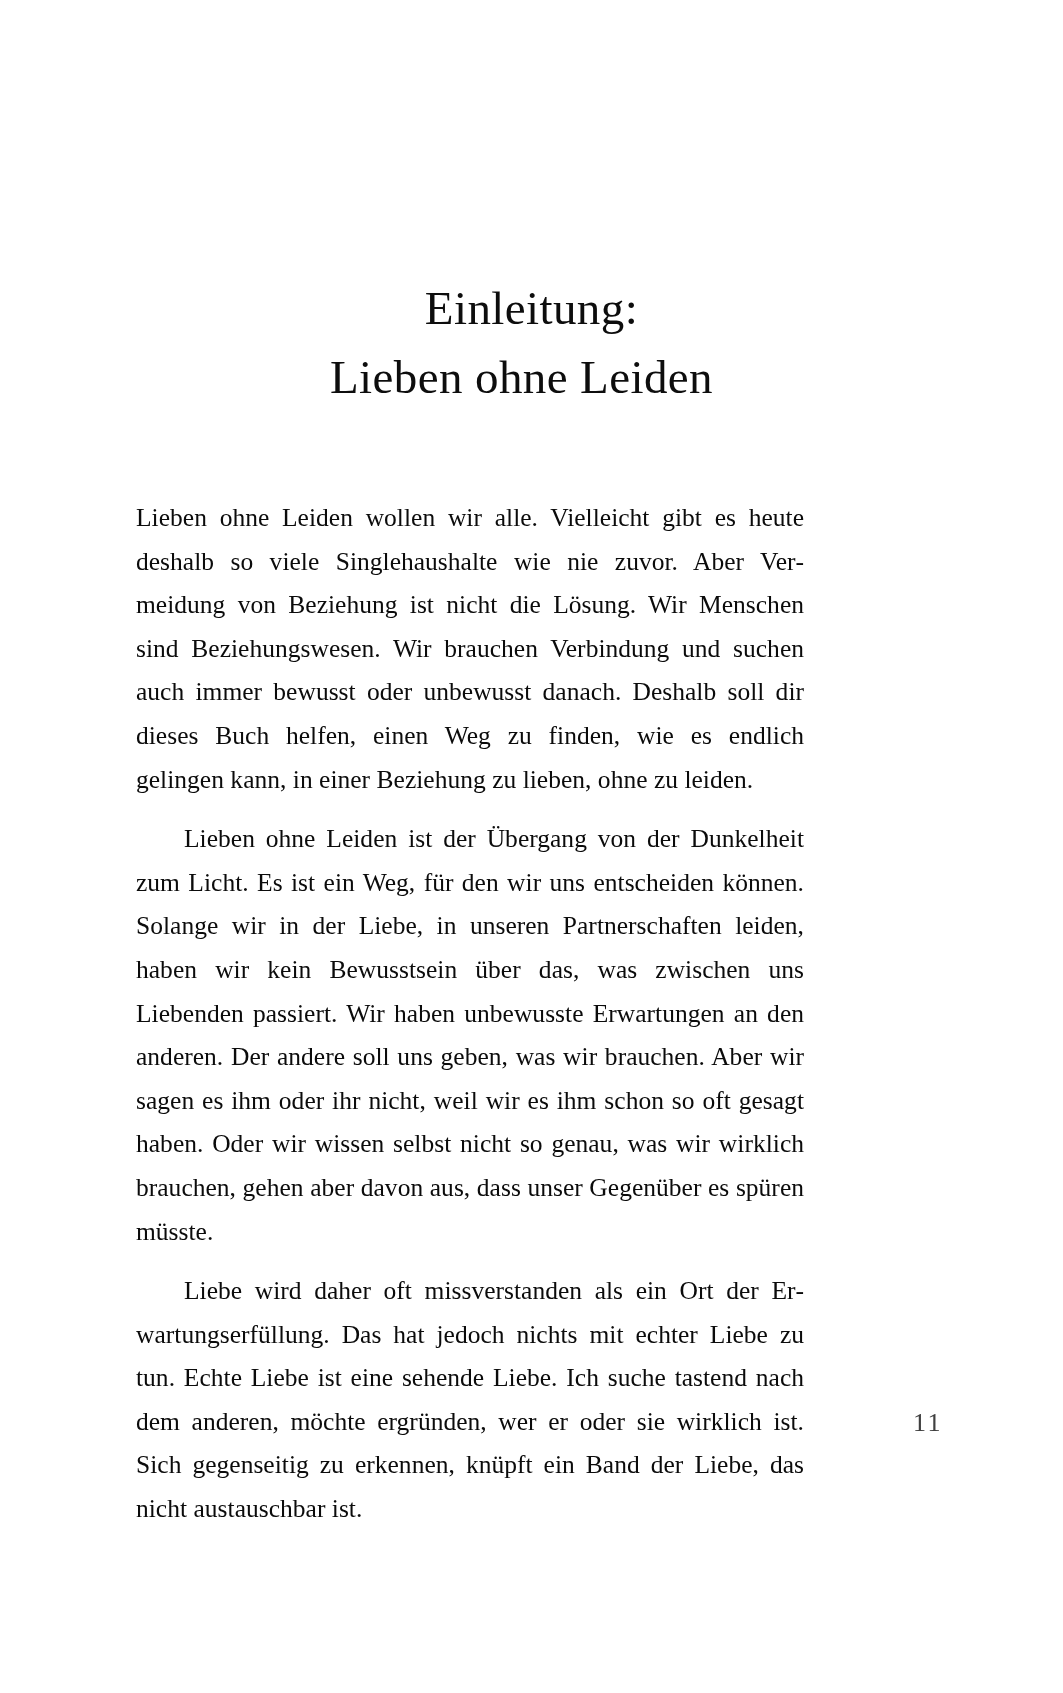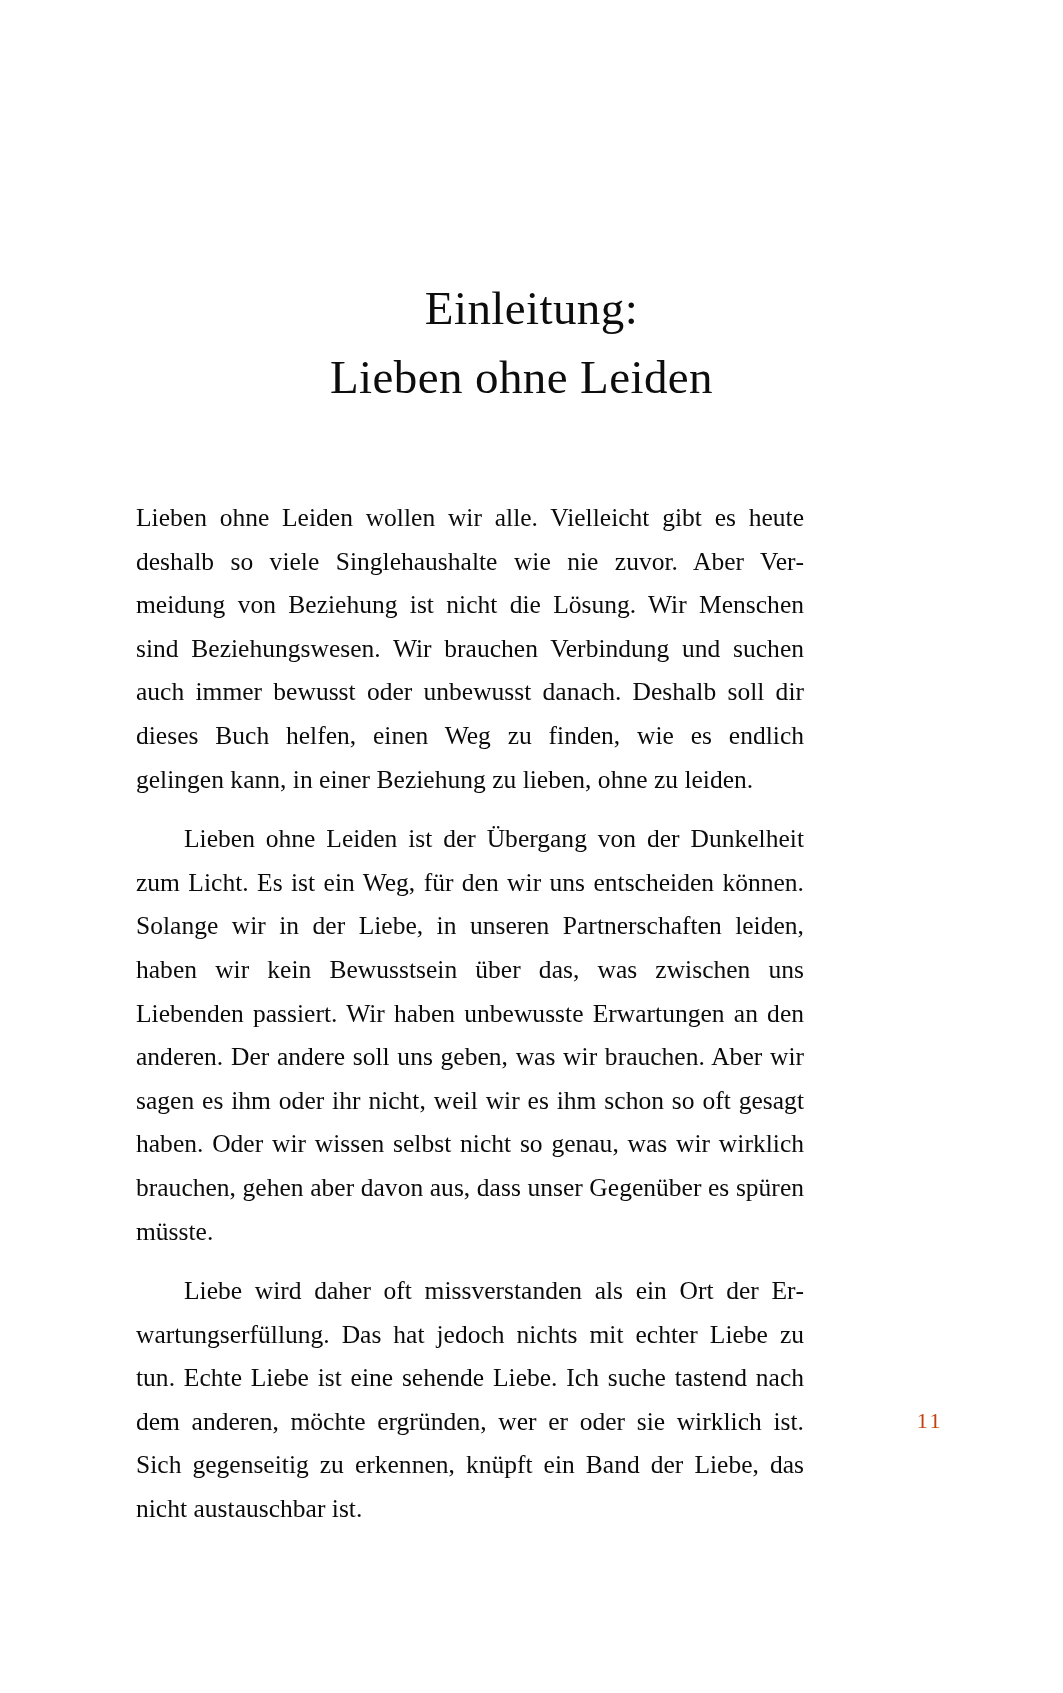--- a/index.html
+++ b/index.html
@@ -58,24 +58,24 @@
     color: #0b0b0b;
     letter-spacing: 0.02px;
   }
   .body-block p.indented {
     text-indent: 48px;
   }
   .page-number {
     position: absolute;
     right: 120px;
     top: 1408px;
-    font-size: 22px;
+    font-size: 26px;
     letter-spacing: 2.5px;
     font-variant: small-caps;
-    color: #c2410c;
+    color: #404040;
   }
 </style>
 </head>
 <body>
 
 <div class="page">
 
   <h1 class="chapter-title">
     <span class="title-line title-line-1">Einleitung:</span>
     <span class="title-line title-line-2">Lieben ohne Leiden</span>

